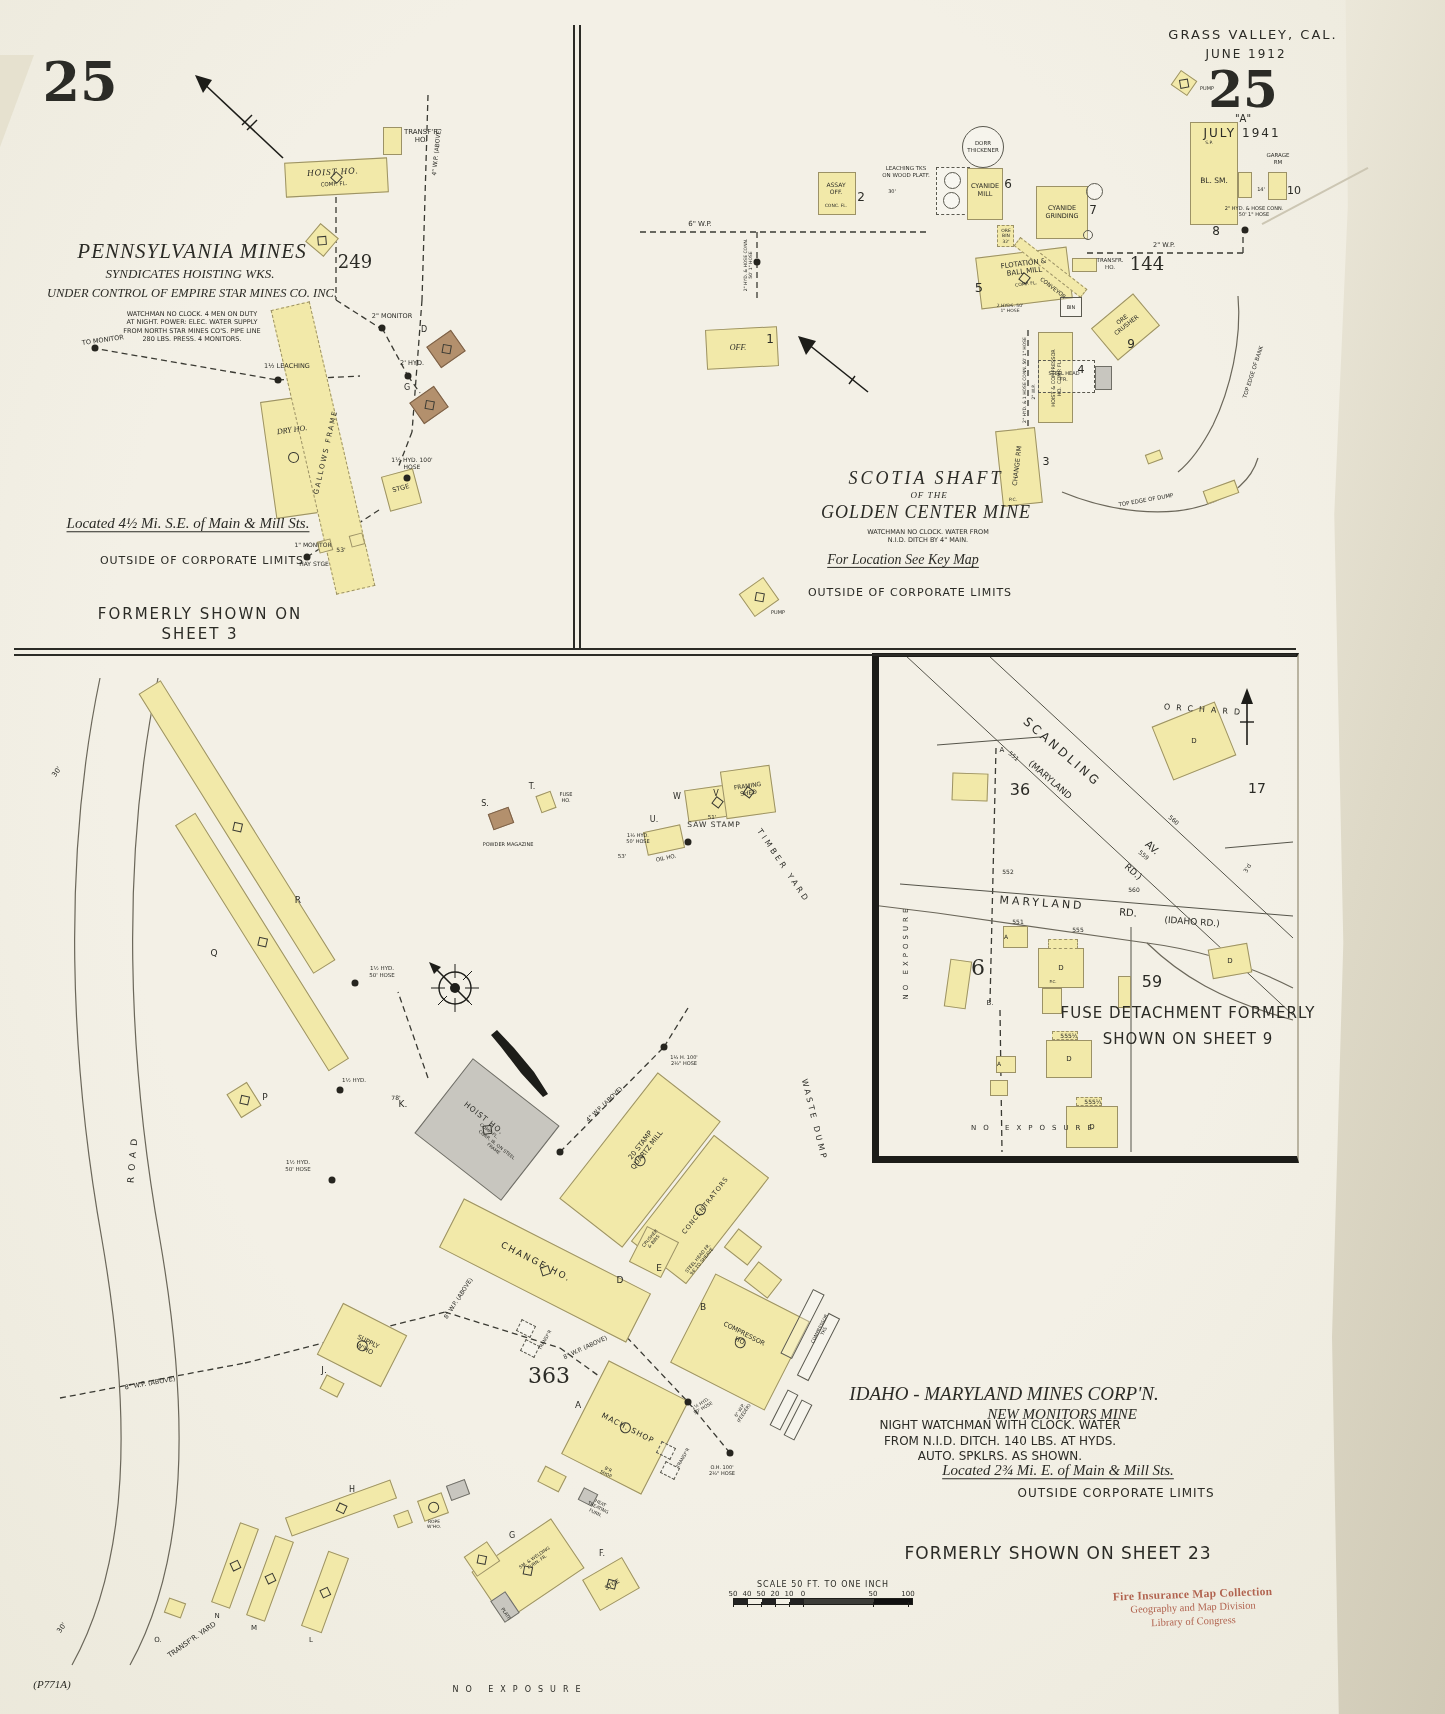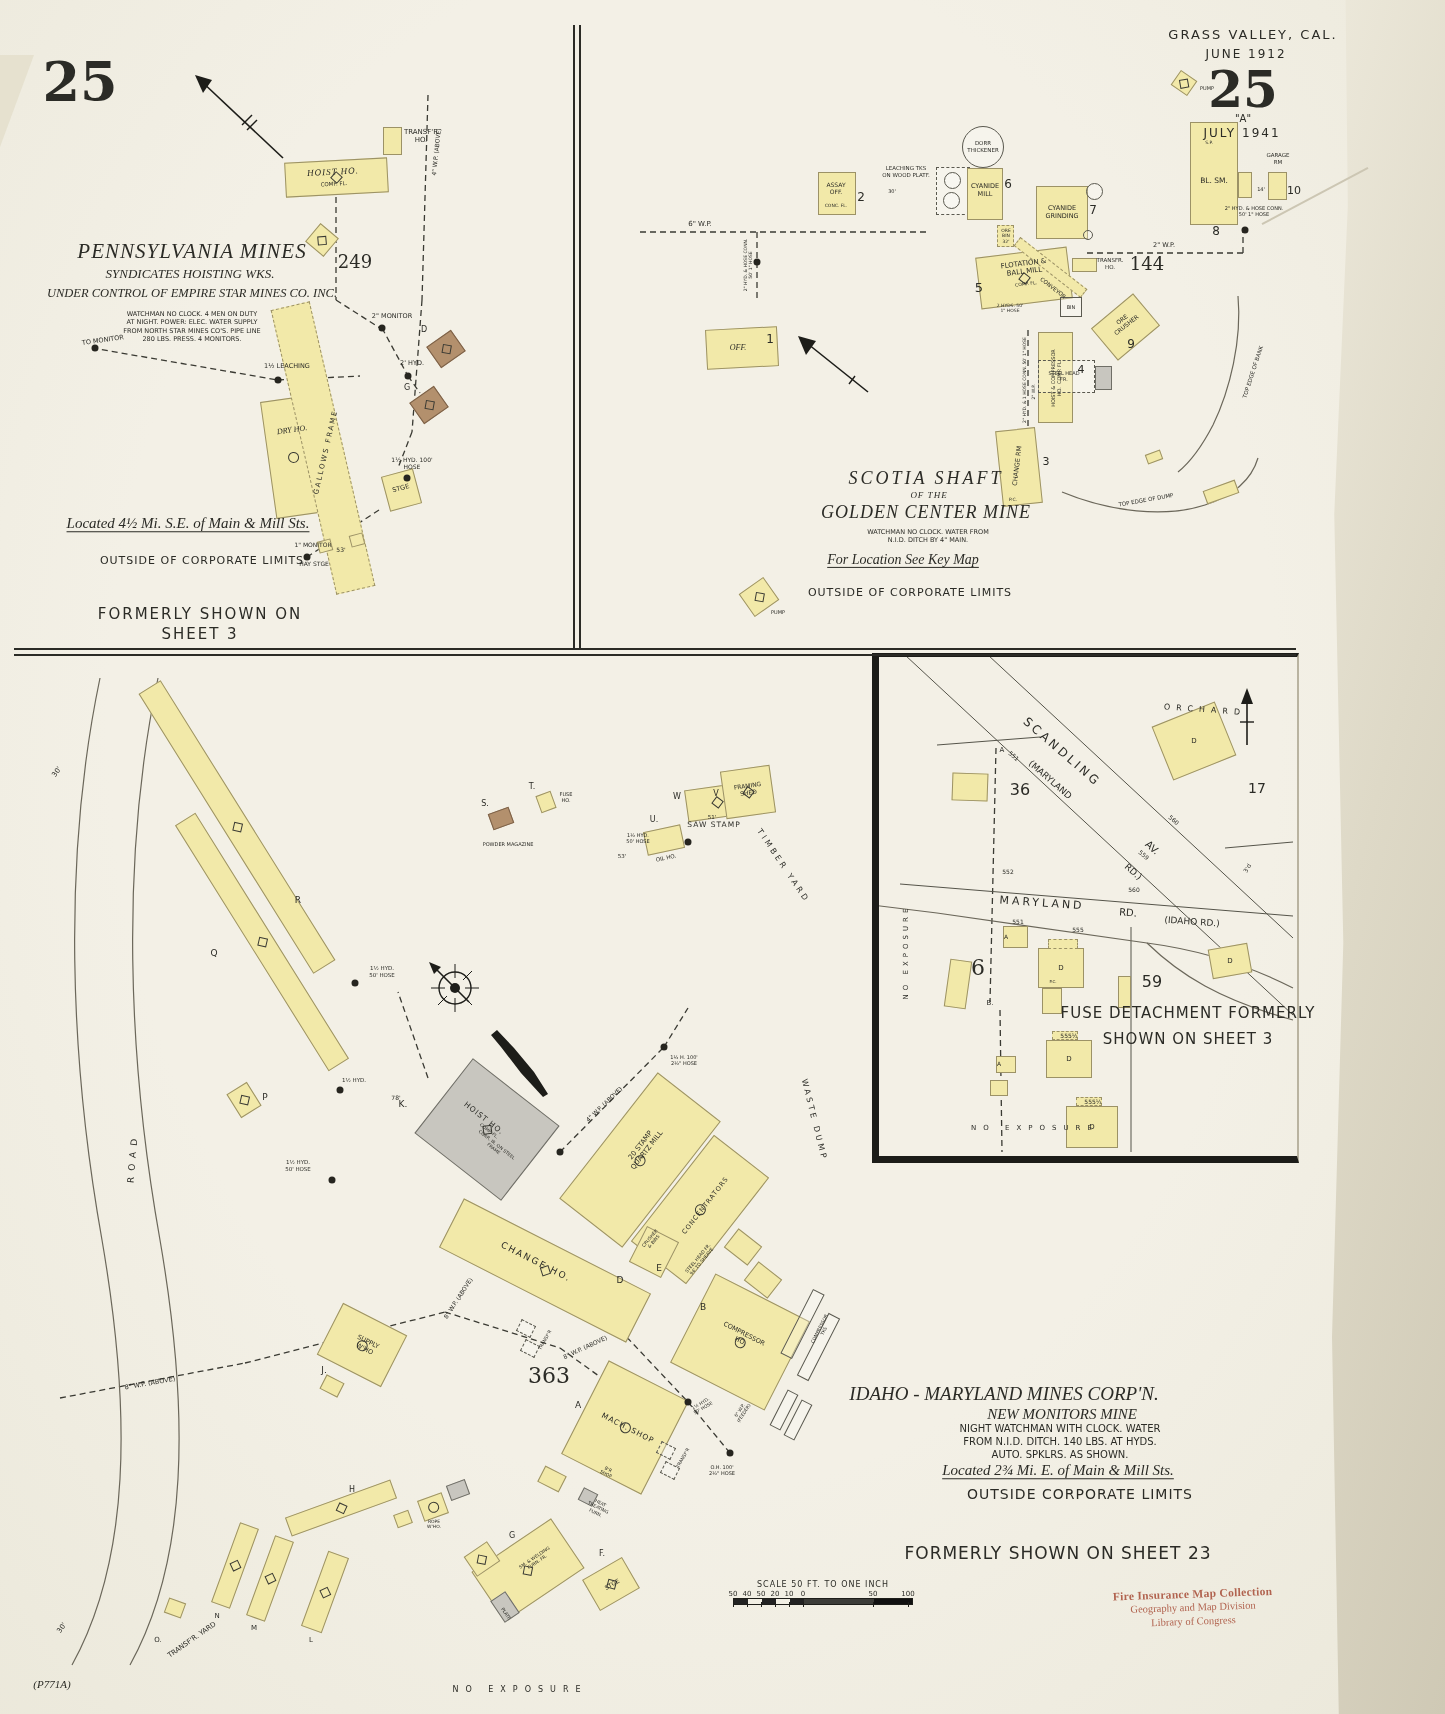--- a/index.html
+++ b/index.html
@@ -540,29 +540,29 @@
 
   <div class="fixed script" style="left:926px;top:479px;font-size:18px;letter-spacing:3px">SCOTIA SHAFT</div>
   <div class="fixed script" style="left:929px;top:496px;font-size:9px;letter-spacing:1px">OF THE</div>
   <div class="fixed script" style="left:926px;top:513px;font-size:18px;letter-spacing:1px">GOLDEN CENTER MINE</div>
   <div class="fixed" style="left:928px;top:536px;font-size:6.5px">WATCHMAN NO CLOCK. WATER FROM
 N.I.D. DITCH BY 4" MAIN.</div>
   <div class="fixed script ul" style="left:903px;top:560px;font-size:14px">For Location See Key Map</div>
   <div class="fixed" style="left:910px;top:593px;font-size:11px;letter-spacing:1px">OUTSIDE OF CORPORATE LIMITS</div>
 
   <div class="fixed" style="left:1188px;top:1014px;font-size:15px;letter-spacing:1px">FUSE DETACHMENT FORMERLY</div>
-  <div class="fixed" style="left:1188px;top:1040px;font-size:15px;letter-spacing:1px">SHOWN ON SHEET 3</div>
+  <div class="fixed" style="left:1188px;top:1040px;font-size:15px;letter-spacing:1px">SHOWN ON SHEET 9</div>
 
   <div class="fixed script" style="left:1004px;top:1394px;font-size:19px">IDAHO - MARYLAND MINES CORP'N.</div>
   <div class="fixed script" style="left:1062px;top:1415px;font-size:15px">NEW MONITORS MINE</div>
-  <div class="fixed" style="left:1060px;top:1441px;font-size:10px">NIGHT WATCHMAN WITH CLOCK. WATER
+  <div class="fixed" style="left:1000px;top:1441px;font-size:12px">NIGHT WATCHMAN WITH CLOCK. WATER
 FROM N.I.D. DITCH. 140 LBS. AT HYDS.
 AUTO. SPKLRS. AS SHOWN.</div>
   <div class="fixed script ul" style="left:1058px;top:1471px;font-size:15px">Located 2¾ Mi. E. of Main &amp; Mill Sts.</div>
-  <div class="fixed" style="left:1080px;top:1494px;font-size:14px;letter-spacing:1px">OUTSIDE CORPORATE LIMITS</div>
+  <div class="fixed" style="left:1116px;top:1494px;font-size:12px;letter-spacing:1px">OUTSIDE CORPORATE LIMITS</div>
   <div class="fixed" style="left:1058px;top:1553px;font-size:17px;letter-spacing:1px">FORMERLY SHOWN ON SHEET 23</div>
 
   <div id="scalebar">
     <div class="sb-title">SCALE 50 FT. TO ONE INCH</div>
     <div class="sb-bar"></div>
     <div id="sb-ticks">
         <span class="sb-tick-label" style="left: 0px;">50</span>
         <i class="sb-tick" style="left: 0px;"></i>
         <span class="sb-tick-label" style="left: 14px;">40</span>
         <i class="sb-tick" style="left: 14px;"></i>

